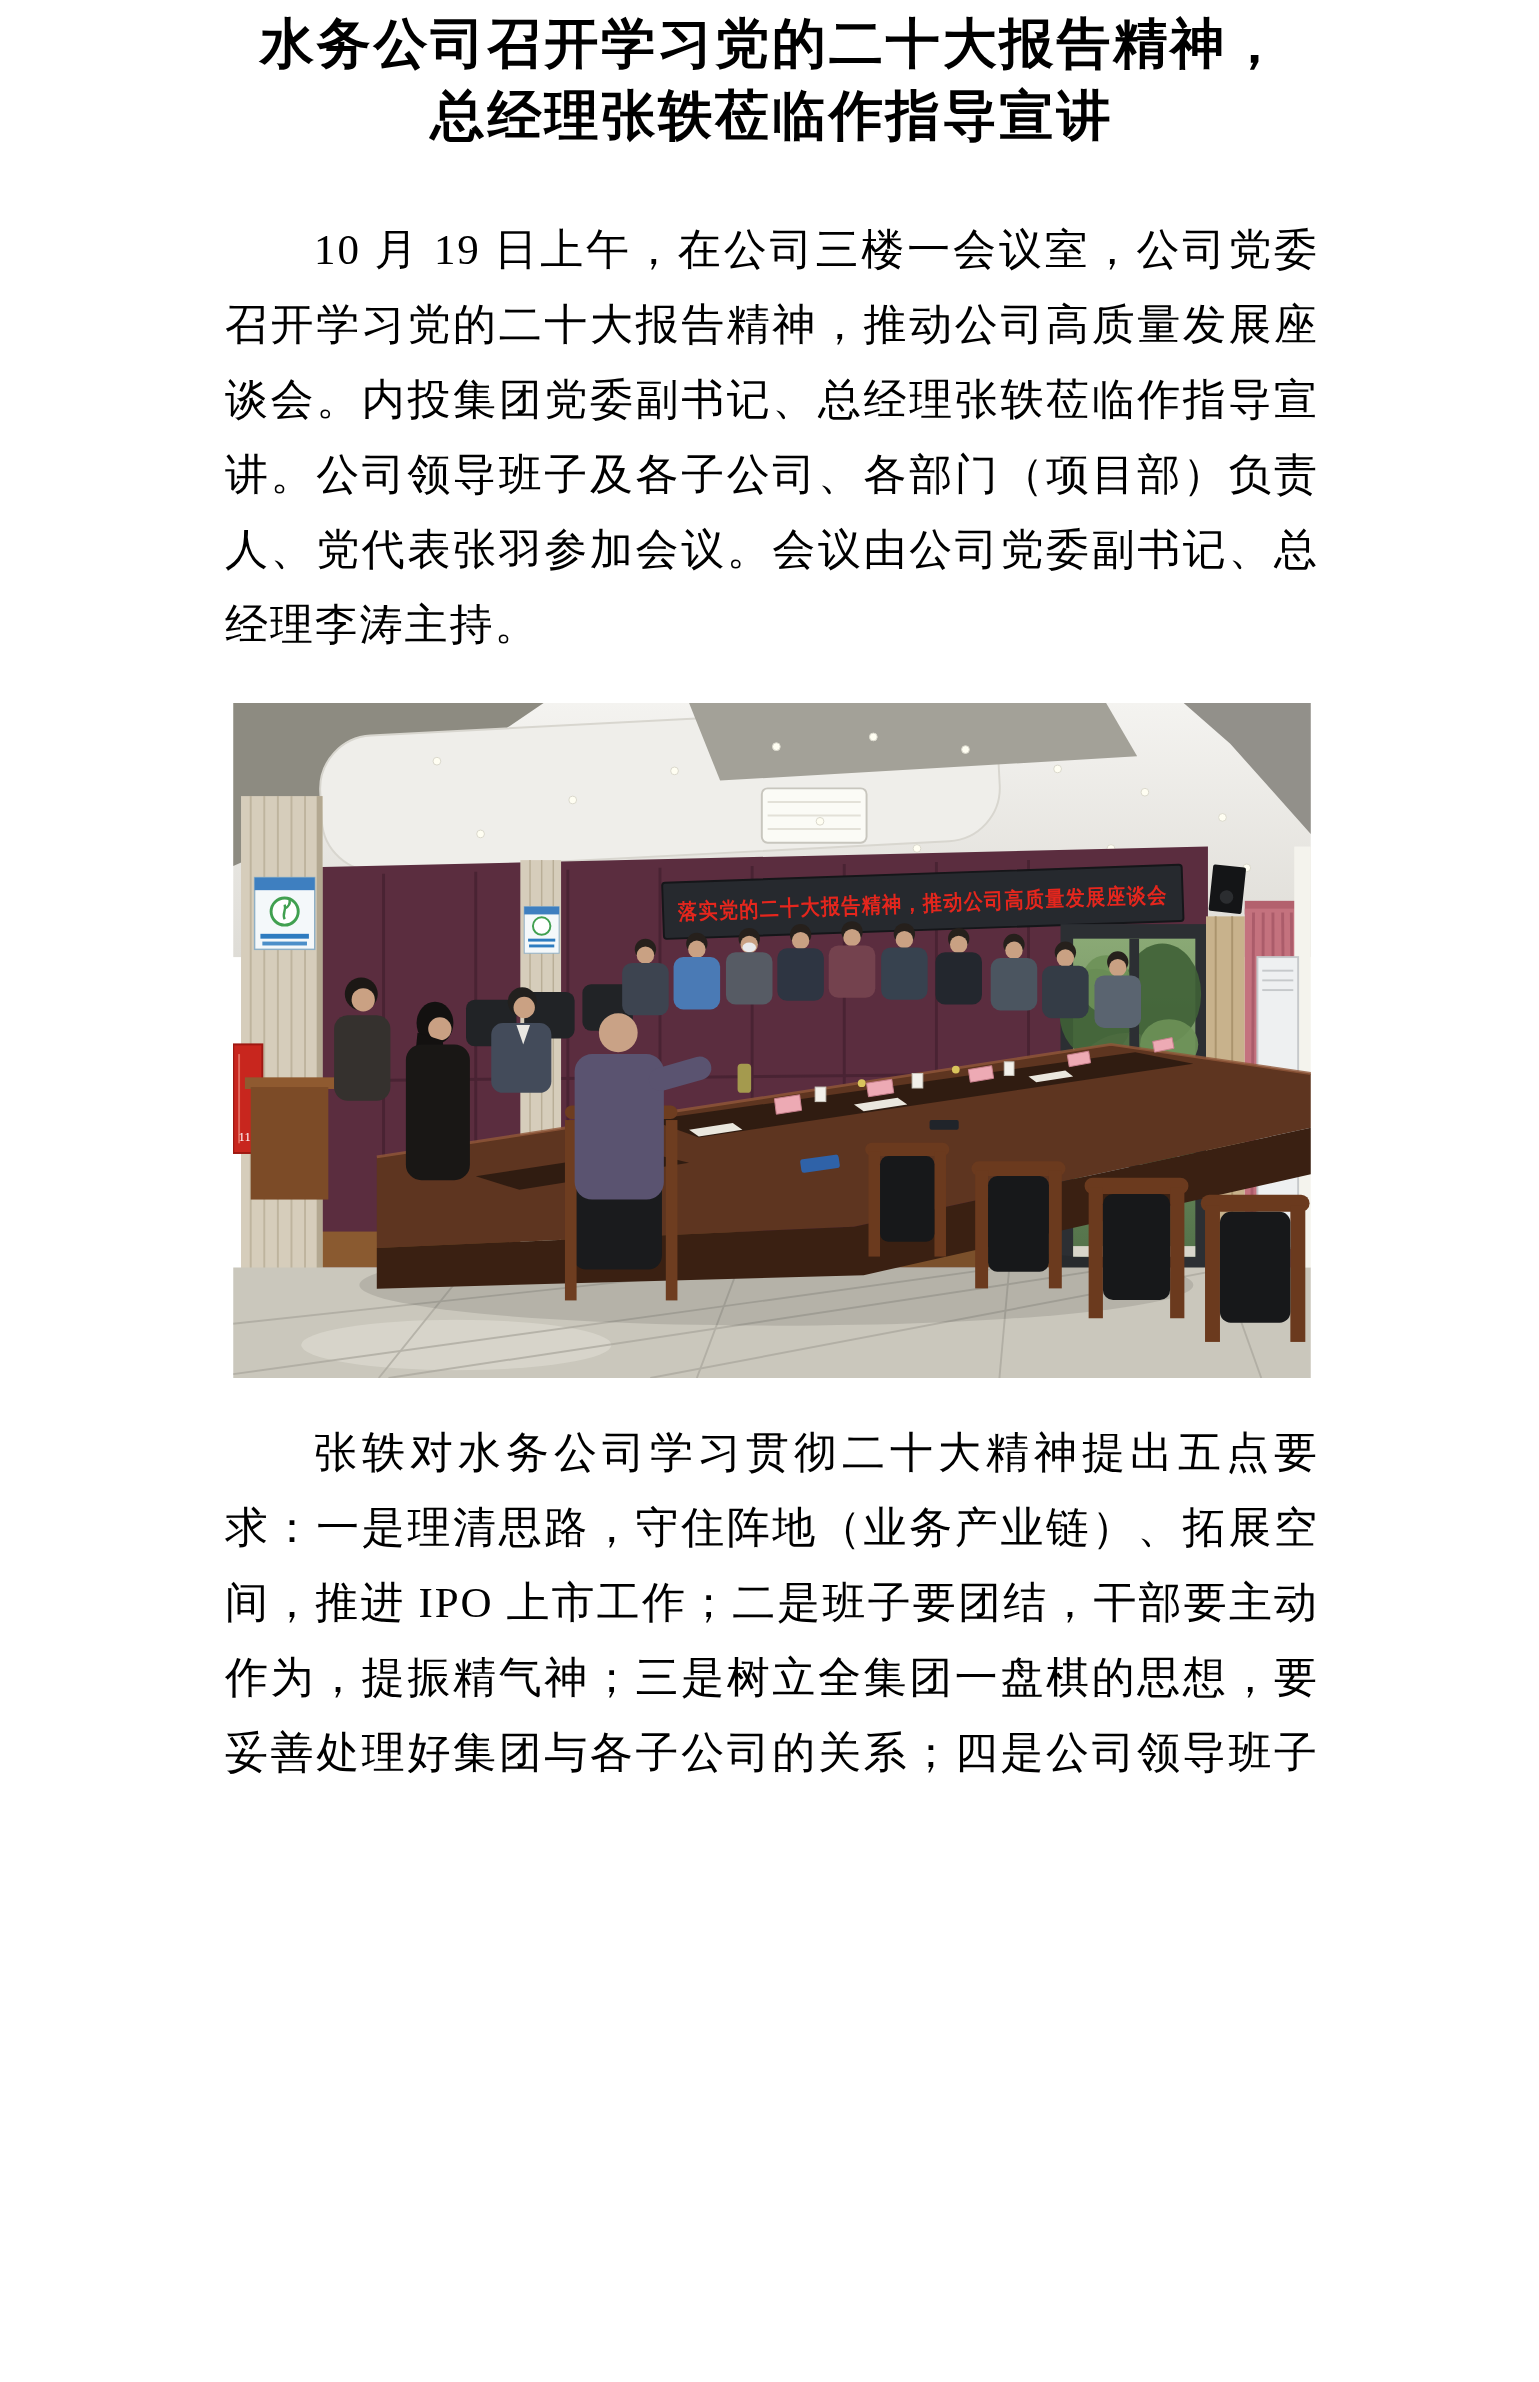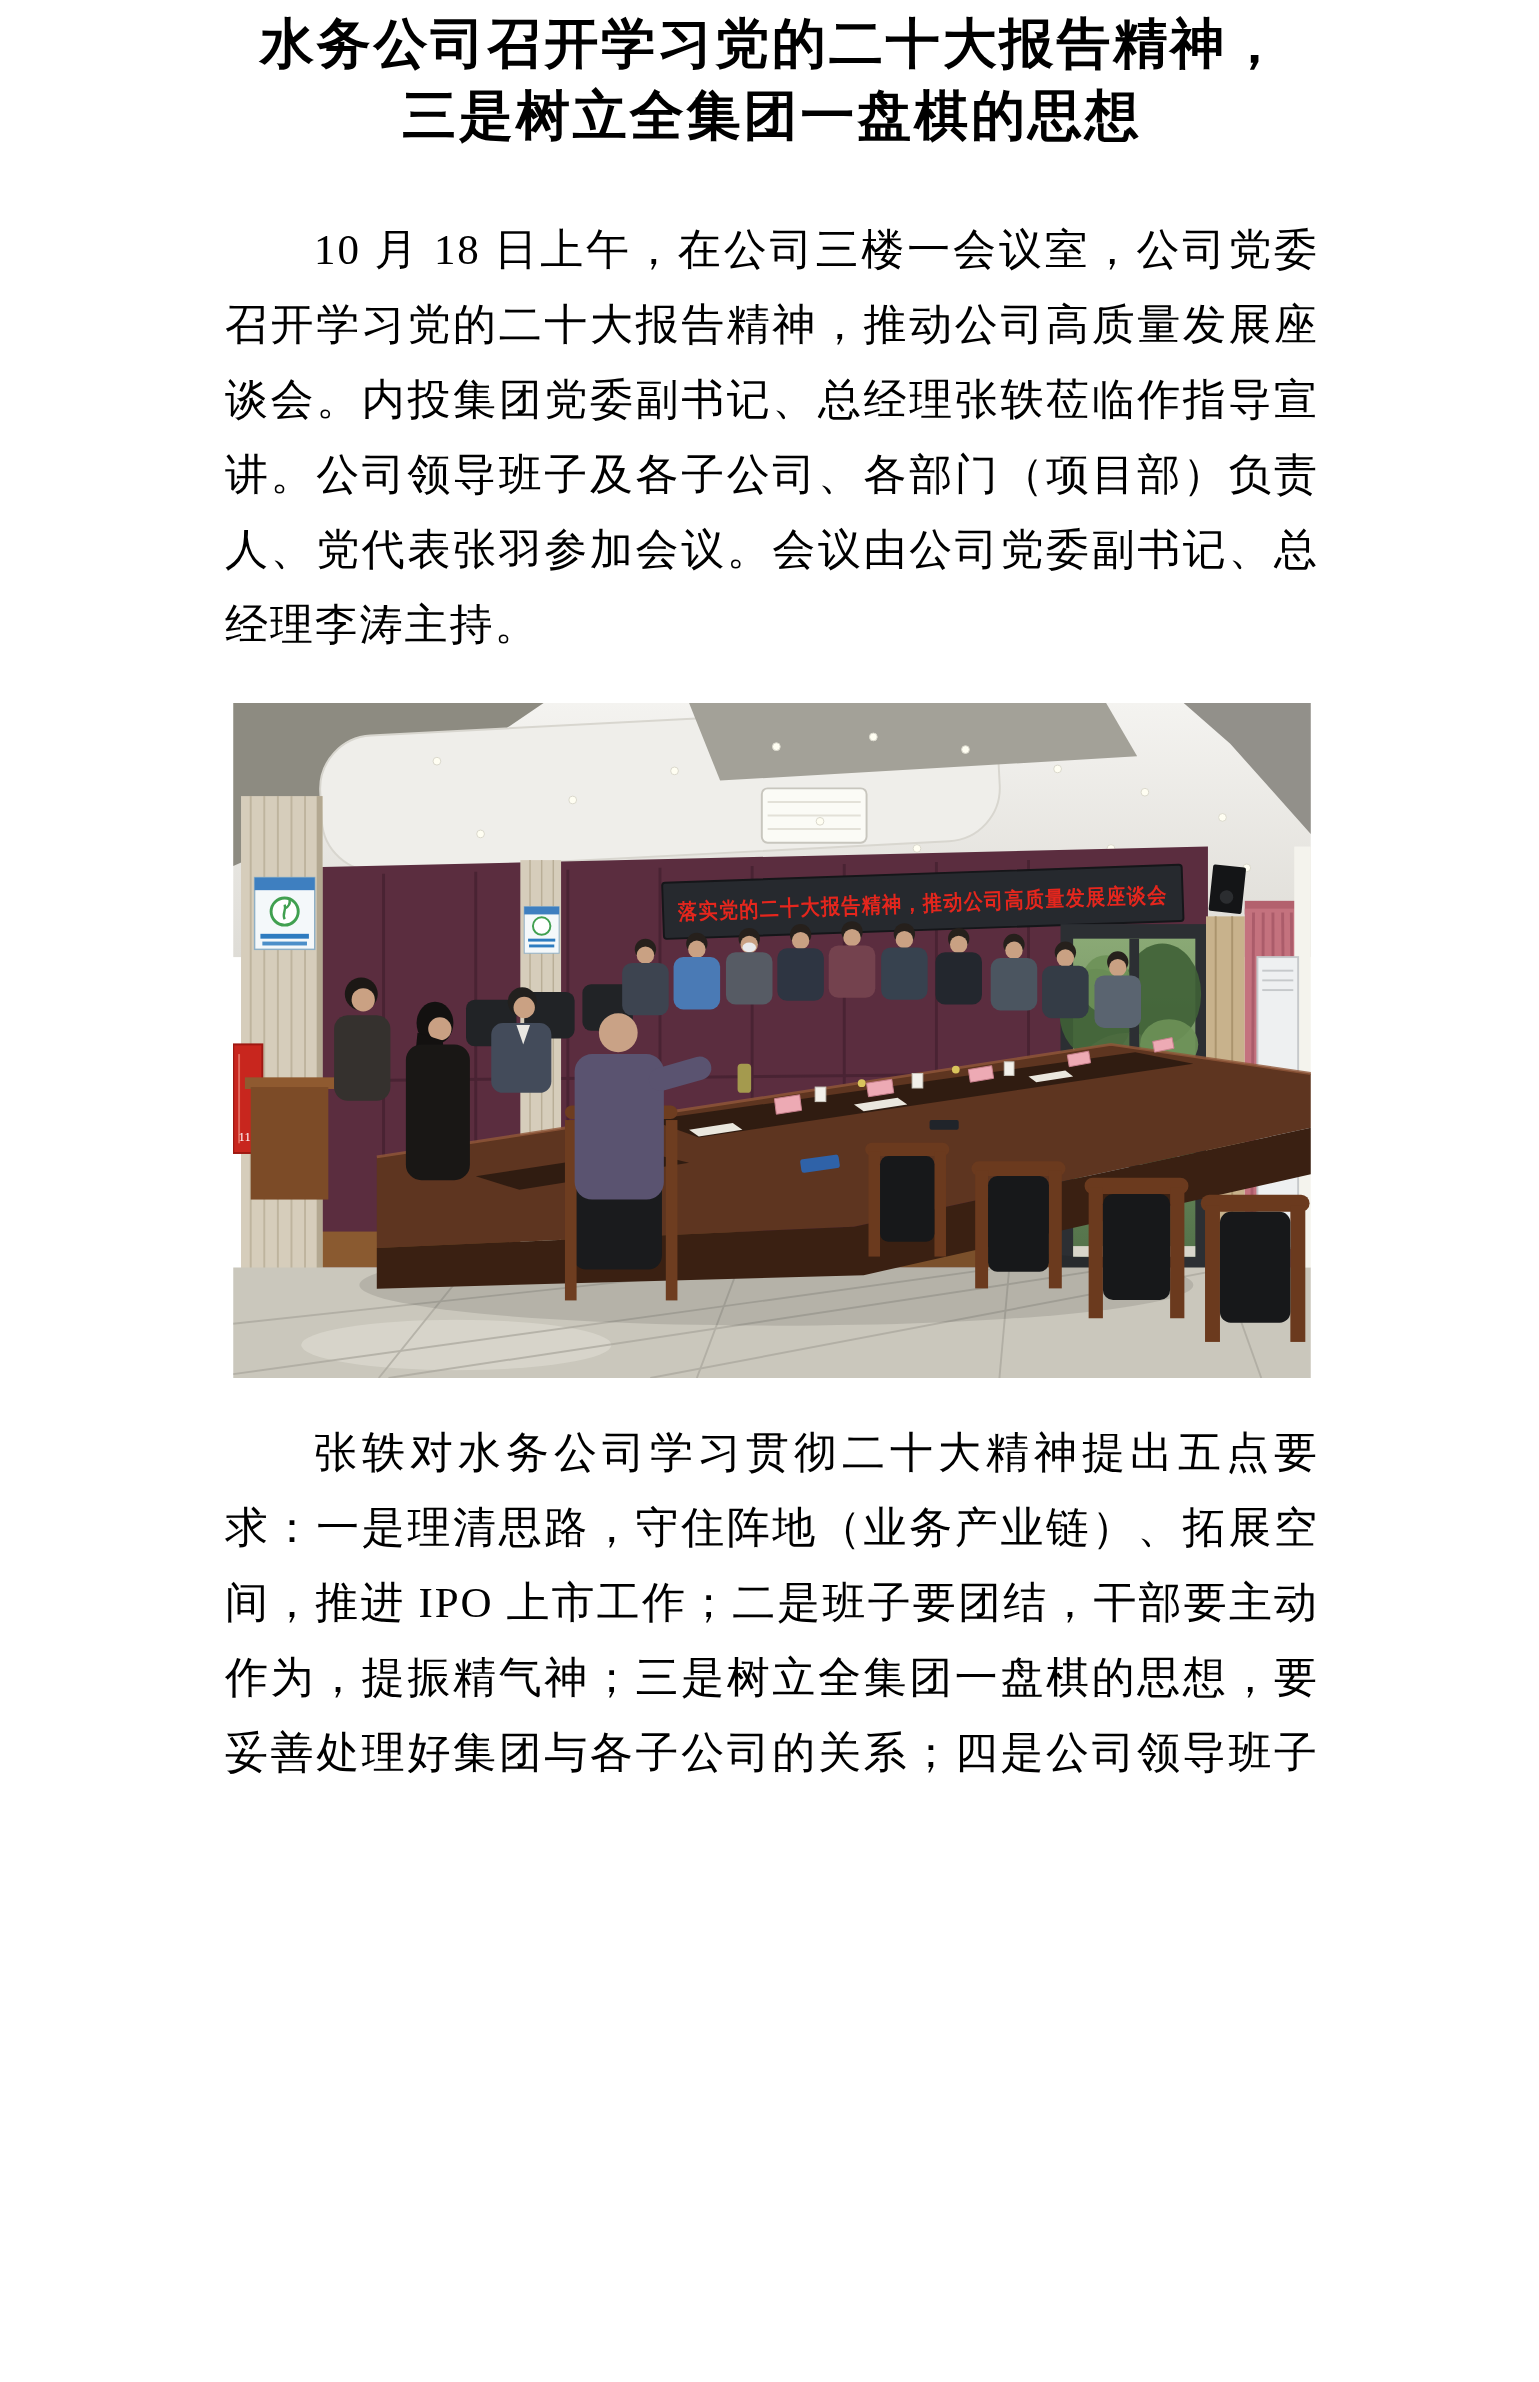--- a/index.html
+++ b/index.html
@@ -12,24 +12,24 @@
   figure.photo{margin:41px auto 37px auto;width:1078px;height:675px;padding:0;display:block;}
   figure.photo svg{display:block;}
 </style>
 </head>
 <body>
 
 <div class="page">
 
   <h1 class="doc-title">
     <span>水务公司召开学习党的二十大报告精神，</span>
-    <span>三是树立全集团一盘棋的思想</span>
+    <span>总经理张轶莅临作指导宣讲</span>
   </h1>
 
-  <p class="body-para">10 月 18 日上午，在公司三楼一会议室，公司党委召开学习党的二十大报告精神，推动公司高质量发展座谈会。内投集团党委副书记、总经理张轶莅临作指导宣讲。公司领导班子及各子公司、各部门（项目部）负责人、党代表张羽参加会议。会议由公司党委副书记、总经理李涛主持。</p>
+  <p class="body-para">10 月 19 日上午，在公司三楼一会议室，公司党委召开学习党的二十大报告精神，推动公司高质量发展座谈会。内投集团党委副书记、总经理张轶莅临作指导宣讲。公司领导班子及各子公司、各部门（项目部）负责人、党代表张羽参加会议。会议由公司党委副书记、总经理李涛主持。</p>
 
   <figure class="photo">
     <svg viewBox="0 0 1111 696" width="1078" height="675">
       <defs>
         <linearGradient id="ceil" x1="0" y1="0" x2="0" y2="1">
           <stop offset="0" stop-color="#f4f3f0"></stop>
             <stop offset="1" stop-color="#dedcd6"></stop>
         </linearGradient>
         <linearGradient id="glassg" x1="0" y1="0" x2="0" y2="1">
           <stop offset="0" stop-color="#8aa975"></stop>

